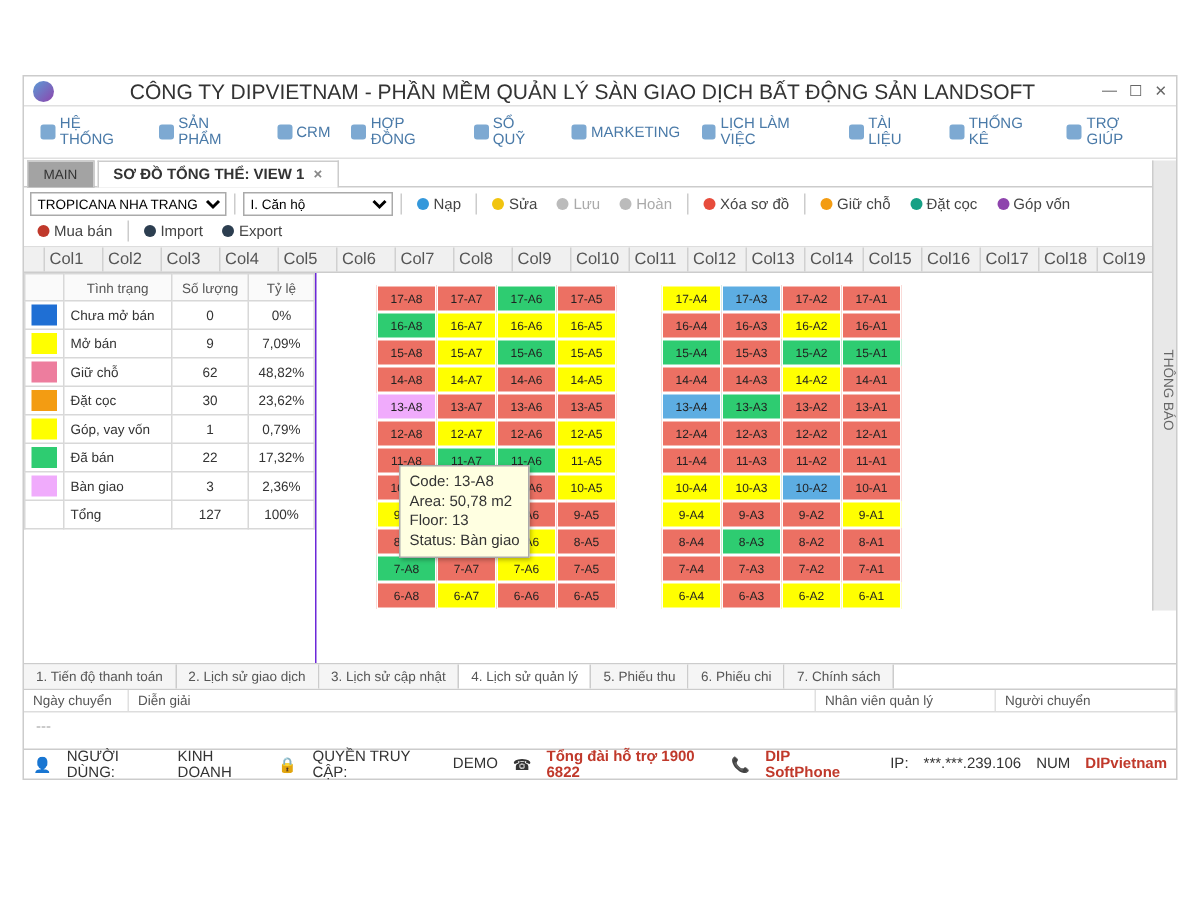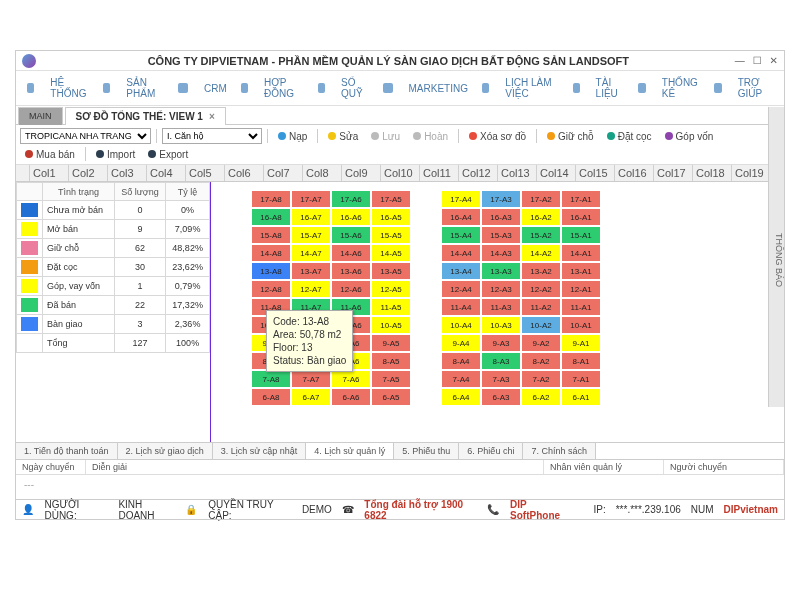--- a/index.html
+++ b/index.html
@@ -1,24 +1,24 @@
 <!DOCTYPE html>
 <html><head>
 <meta charset="utf-8">
 <style>
 * { box-sizing: border-box; margin: 0; padding: 0; font-family: Tahoma, sans-serif; font-size: 10px; }
 body { background: #fff; width: 800px; height: 600px; overflow: hidden; position: relative; color: #333; }
 .app { position: absolute; top: 50px; left: 15px; width: 770px; height: 470px; border: 1px solid #ccc; background: #fff; }
 .titlebar { height: 20px; display: flex; align-items: center; padding: 0 6px; border-bottom: 1px solid #e0e0e0; }
 .titlebar .logo { width: 14px; height: 14px; border-radius: 50%; background: linear-gradient(135deg,#5b9bd5,#8e44ad); margin-right: 6px; }
-.titlebar .title { flex: 1; text-align: center; font-weight: bold; color: #333; font-size: 11px; }
+.titlebar .title { flex: 1; text-align: center; font-weight: normal; color: #333; font-size: 14px; }
 .winbtns { display: flex; gap: 8px; color: #666; font-size: 12px; }
 .winbtns span { cursor: pointer; }
 .menubar { display: flex; gap: 4px; padding: 4px 6px; border-bottom: 1px solid #e0e0e0; align-items: center; }
-.menuitem { display: flex; align-items: center; gap: 16px; padding: 2px 5px; color: #4a7aa8; cursor: pointer; }
+.menuitem { display: flex; align-items: center; gap: 3px; padding: 2px 5px; color: #4a7aa8; cursor: pointer; }
 .menuitem .mi { width: 10px; height: 10px; background: #7da9d2; border-radius: 2px; }
 .tabstrip { display: flex; border-bottom: 1px solid #ccc; padding-left: 2px; }
 .tab { padding: 3px 10px; border: 1px solid #ccc; border-bottom: none; background: #a3a3a3; margin-right: 2px; cursor: pointer; position: relative; top: 1px; font-size: 9px; }
 .tab.active { background: #fff; font-weight: bold; }
 .tab .x { margin-left: 6px; color: #888; }
 .toolbar { display: flex; align-items: center; gap: 3px; padding: 3px 4px; border-bottom: 1px solid #ddd; flex-wrap: wrap; }
 .toolbar select, .toolbar .combo { font-size: 9px; height: 16px; border: 1px solid #aaa; background: #fff; }
 .toolbar select { min-width: 100px; }
 .tbtn { display: flex; align-items: center; gap: 3px; padding: 1px 5px; cursor: pointer; color: #444; font-size: 9px; }
 .tbtn .ic { width: 8px; height: 8px; border-radius: 50%; }
@@ -45,21 +45,21 @@
 .subhead { display: flex; border-bottom: 1px solid #ddd; }
 .subhead div { padding: 2px 6px; border-right: 1px solid #e0e0e0; font-size: 9px; color: #555; }
 .subhead .c1 { width: 70px; } .subhead .c2 { flex: 1; } .subhead .c3 { width: 120px; } .subhead .c4 { width: 120px; }
 .statusbar { position: absolute; bottom: 0; left: 0; right: 0; height: 20px; border-top: 1px solid #ccc; display: flex; align-items: center; padding: 0 6px; gap: 10px; font-size: 9px; }
 .statusbar .red { color: #c0392b; font-weight: bold; }
 .statusbar .sp { flex: 1; }
 .sidebar { position: absolute; right: 0; top: 56px; width: 16px; height: 300px; background: #e8e8e8; writing-mode: vertical-rl; text-align: center; font-size: 9px; color: #666; padding-top: 6px; border-left: 1px solid #ccc; }
 
 .c-b { background: #1f6fd4; } .c-y { background: #ffff00; } .c-p { background: #ed7d9e; }
 .c-o { background: #f39c12; } .c-g { background: #2ecc71; } .c-m { background: #d b4dd8; }
-.c-m { background: #3b82f6; } .c-c { background: #5dade2; } .c-r { background: #ec7063; }
+.c-m { background: #f0abfc; } .c-c { background: #5dade2; } .c-r { background: #ec7063; }
 </style>
 </head>
 <body>
 
 <div class="app">
 
   <div class="titlebar">
     <div class="logo"></div>
     <div class="title">CÔNG TY DIPVIETNAM - PHẦN MỀM QUẢN LÝ SÀN GIAO DỊCH BẤT ĐỘNG SẢN LANDSOFT</div>
     <div class="winbtns">

